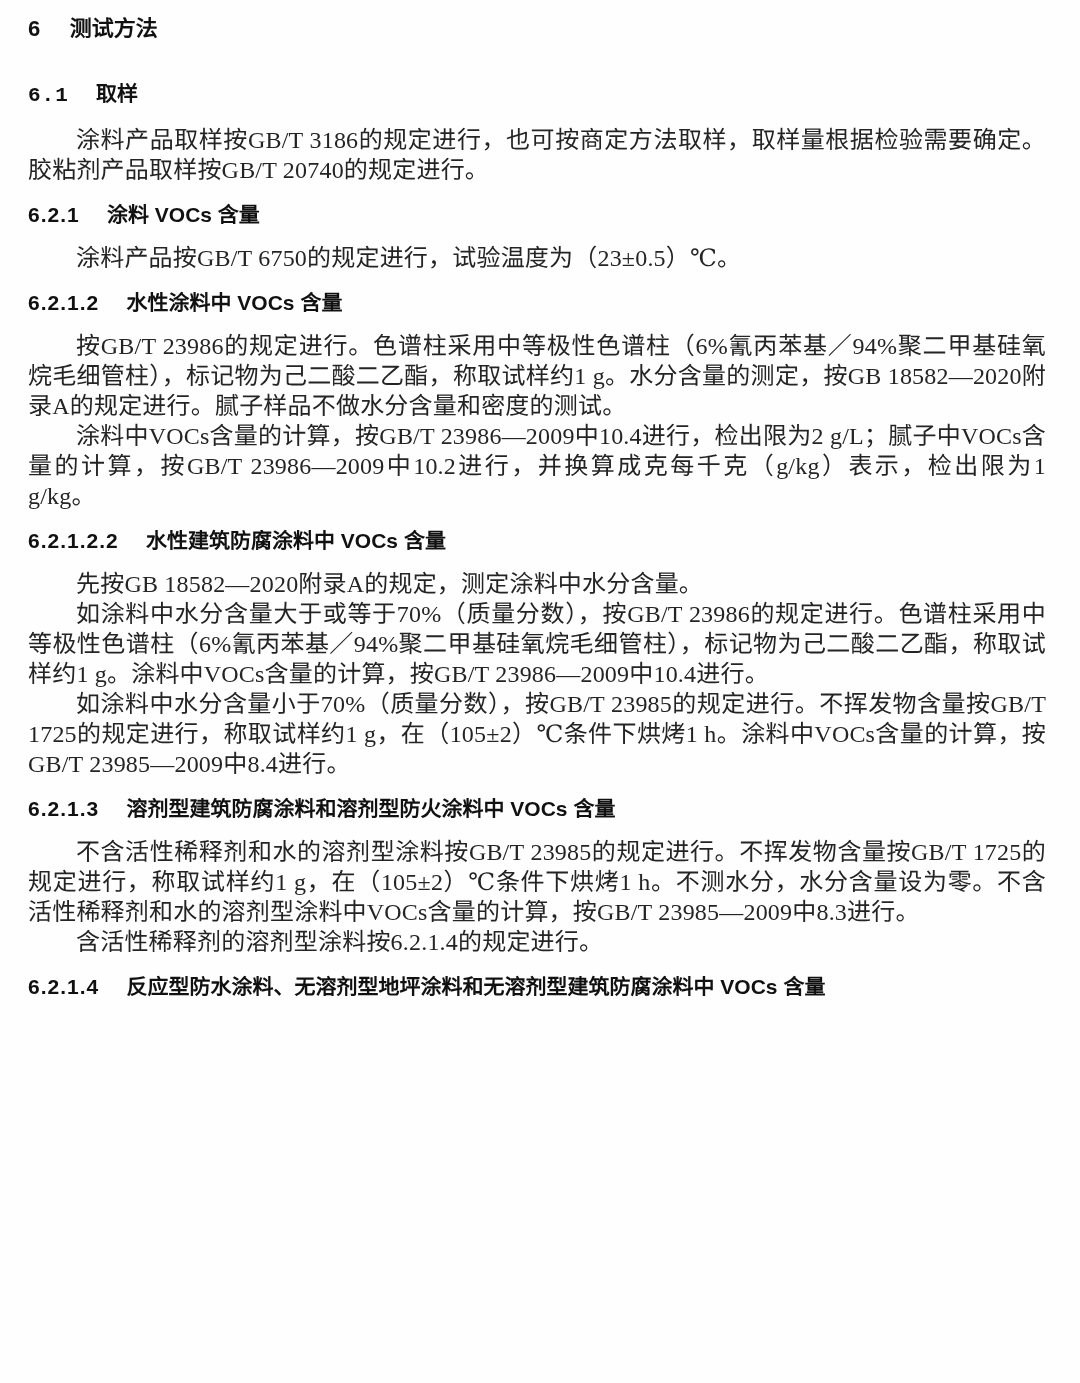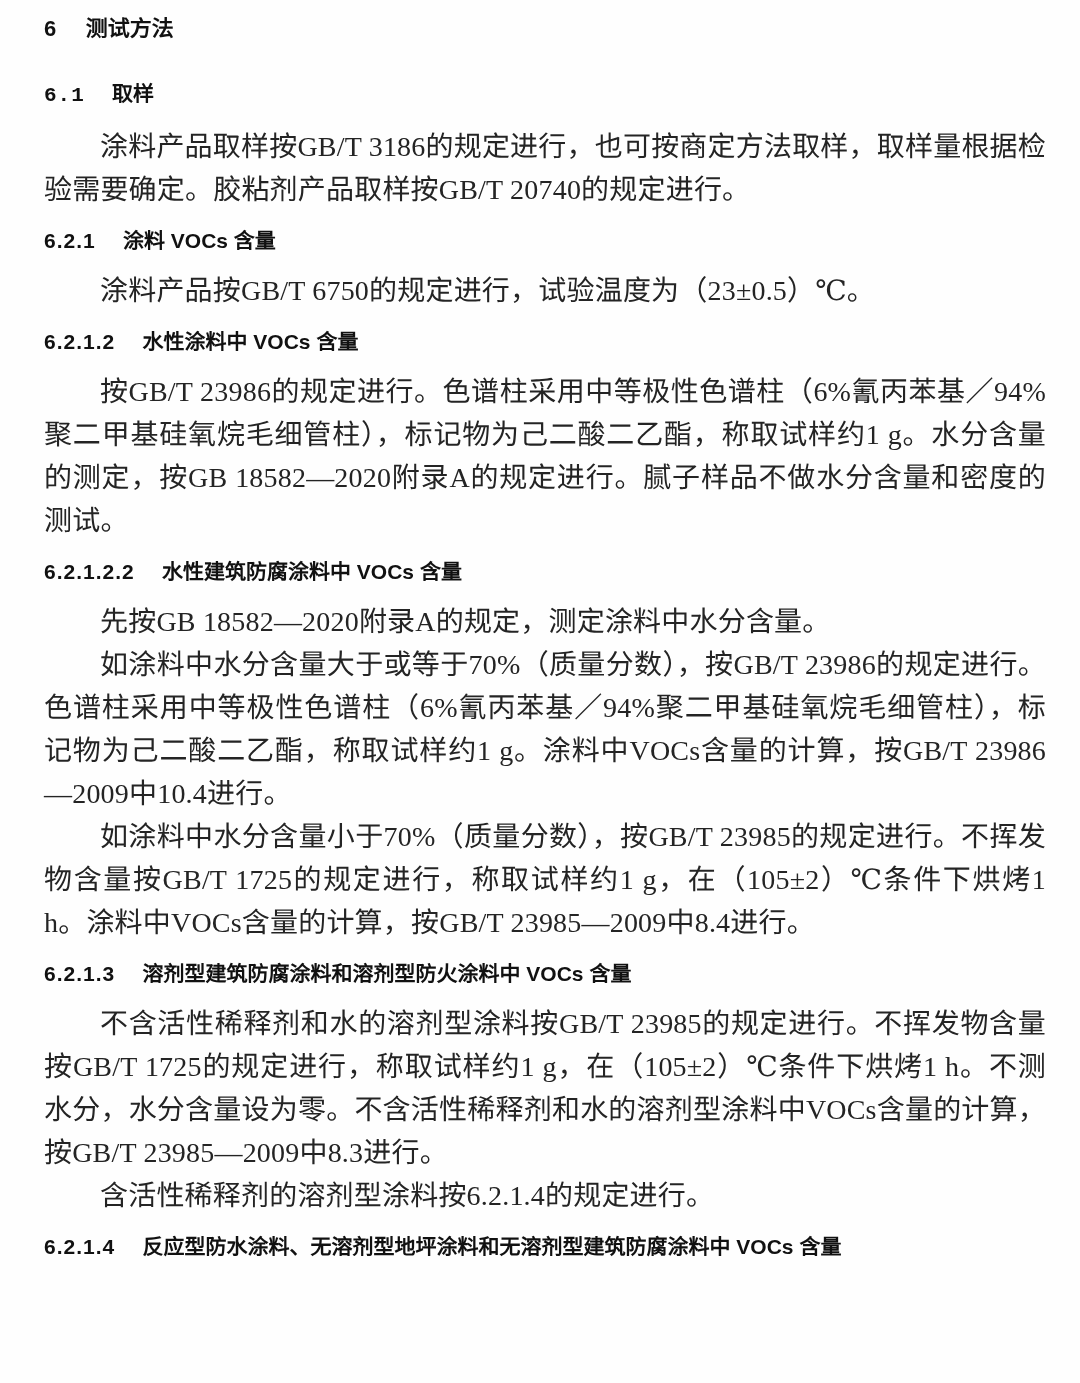--- a/index.html
+++ b/index.html
@@ -10,31 +10,31 @@
     box-sizing: border-box;
     background: #ffffff;
     color: #1f1f1f;
     font-family: "Liberation Serif", "DejaVu Serif", serif;
     overflow: hidden;
   }
   .page {
     box-sizing: border-box;
     width: 1080px;
     height: 1383px;
-    padding: 10px 34px 10px 44px;
+    padding: 10px 34px 10px 28px;
     background: #fefefe;
   }
   
   .doc {
     text-rendering: optimizeLegibility;
   }
   .para {
     margin: 0;
-    font-size: 28px;
-    line-height: 43px;
+    font-size: 24px;
+    line-height: 30px;
     text-align: justify;
     text-indent: 2em;
     color: #242424;
     letter-spacing: 0.2px;
   }
   .heading {
     font-family: "Liberation Sans", "DejaVu Sans", sans-serif;
     font-weight: 700;
     font-size: 21px;
     line-height: 33px;
@@ -57,20 +57,21 @@
 
 <div class="page">
   <div class="doc" id="doc">
       <div class="heading lvl1"><span class="num">6</span><span class="txt">测试方法</span></div>
       <div class="heading lvl2"><span class="num">6.1</span><span class="txt">取样</span></div>
       <p class="para">涂料产品取样按GB/T 3186的规定进行，也可按商定方法取样，取样量根据检验需要确定。胶粘剂产品取样按GB/T 20740的规定进行。</p>
       <div class="heading lvl3"><span class="num">6.2.1</span><span class="txt">涂料 VOCs 含量</span></div>
       <p class="para">涂料产品按GB/T 6750的规定进行，试验温度为（23±0.5）℃。</p>
       <div class="heading lvl4"><span class="num">6.2.1.2</span><span class="txt">水性涂料中 VOCs 含量</span></div>
       <p class="para">按GB/T 23986的规定进行。色谱柱采用中等极性色谱柱（6%氰丙苯基／94%聚二甲基硅氧烷毛细管柱），标记物为己二酸二乙酯，称取试样约1 g。水分含量的测定，按GB 18582—2020附录A的规定进行。腻子样品不做水分含量和密度的测试。</p>
+      <p class="para">涂料中VOCs含量的计算，按GB/T 23986—2009中10.4进行，检出限为2 g/L；腻子中VOCs含量的计算，按GB/T 23986—2009中10.2进行，并换算成克每千克（g/kg）表示，检出限为1 g/kg。</p>
       <div class="heading lvl5"><span class="num">6.2.1.2.2</span><span class="txt">水性建筑防腐涂料中 VOCs 含量</span></div>
       <p class="para">先按GB 18582—2020附录A的规定，测定涂料中水分含量。</p>
       <p class="para">如涂料中水分含量大于或等于70%（质量分数），按GB/T 23986的规定进行。色谱柱采用中等极性色谱柱（6%氰丙苯基／94%聚二甲基硅氧烷毛细管柱），标记物为己二酸二乙酯，称取试样约1 g。涂料中VOCs含量的计算，按GB/T 23986—2009中10.4进行。</p>
       <p class="para">如涂料中水分含量小于70%（质量分数），按GB/T 23985的规定进行。不挥发物含量按GB/T 1725的规定进行，称取试样约1 g，在（105±2）℃条件下烘烤1 h。涂料中VOCs含量的计算，按GB/T 23985—2009中8.4进行。</p>
       <div class="heading lvl4"><span class="num">6.2.1.3</span><span class="txt">溶剂型建筑防腐涂料和溶剂型防火涂料中 VOCs 含量</span></div>
       <p class="para">不含活性稀释剂和水的溶剂型涂料按GB/T 23985的规定进行。不挥发物含量按GB/T 1725的规定进行，称取试样约1 g，在（105±2）℃条件下烘烤1 h。不测水分，水分含量设为零。不含活性稀释剂和水的溶剂型涂料中VOCs含量的计算，按GB/T 23985—2009中8.3进行。</p>
       <p class="para">含活性稀释剂的溶剂型涂料按6.2.1.4的规定进行。</p>
       <div class="heading lvl4"><span class="num">6.2.1.4</span><span class="txt">反应型防水涂料、无溶剂型地坪涂料和无溶剂型建筑防腐涂料中 VOCs 含量</span></div>
     </div>
 </div>

